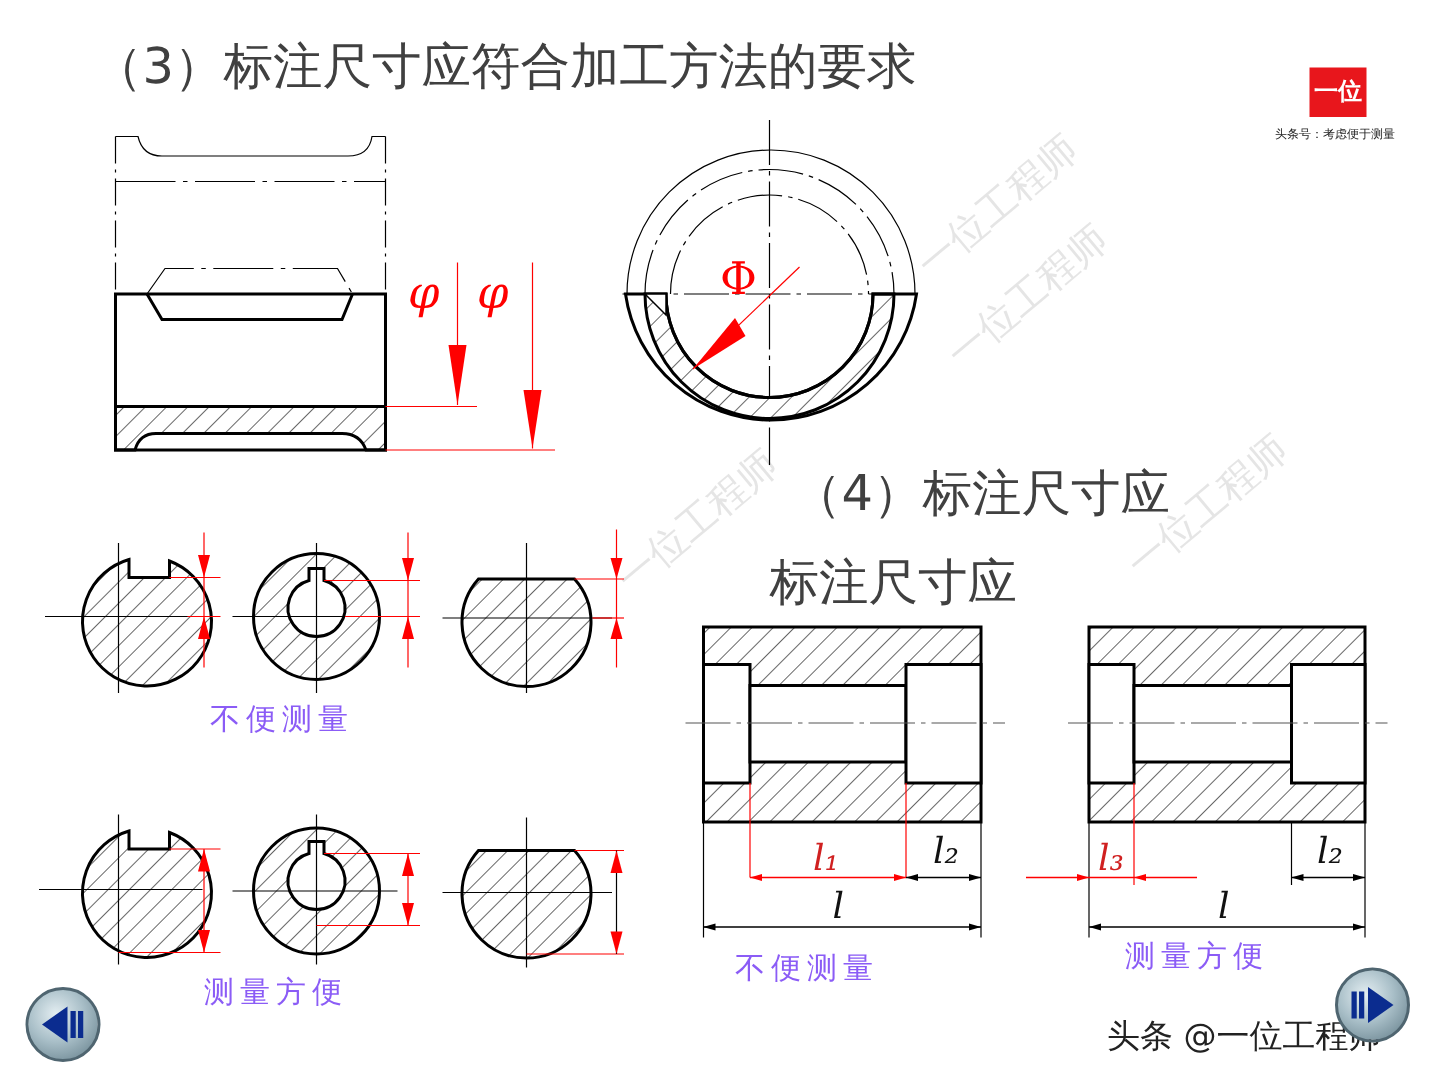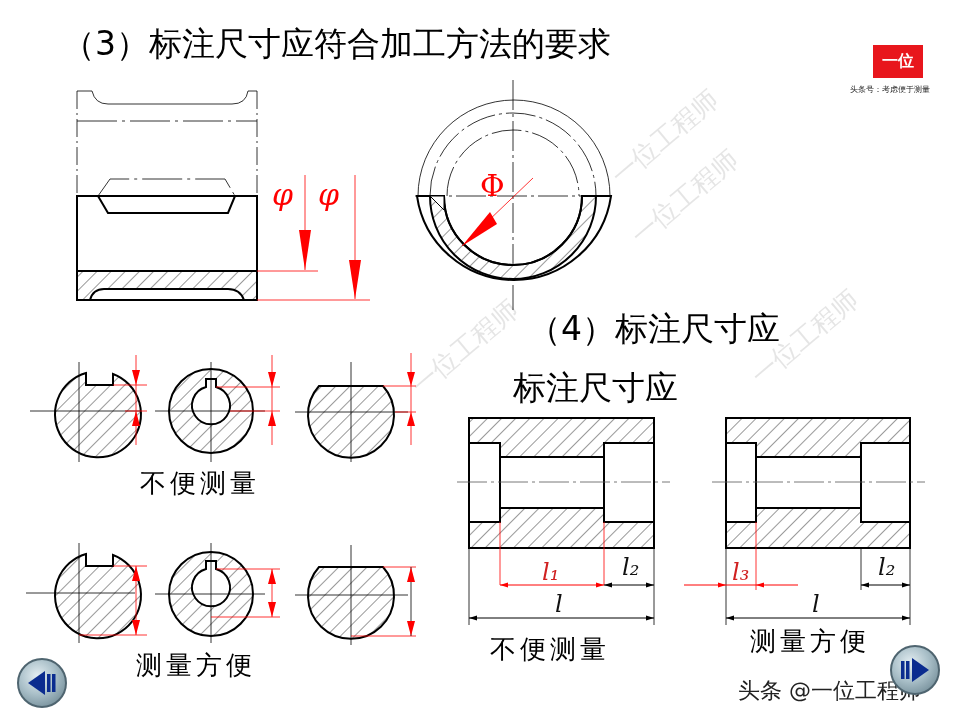--- a/index.html
+++ b/index.html
@@ -1,28 +1,28 @@
 <!DOCTYPE html>
 <html><head>
   <meta charset="utf-8">
   <style>
     html, body { margin: 0; padding: 0; background: #ffffff; }
     body { width: 960px; height: 720px; position: relative; overflow: hidden;
            font-family: "DejaVu Serif", "Liberation Serif", serif; }
     .abs { position: absolute; }
-    .title { font-family: "DejaVu Sans", "Liberation Sans", sans-serif; color: #000000; }
+    .title { font-family: "DejaVu Sans", "Liberation Sans", sans-serif; color: #404040; }
     #title3 { left: 62px; top: 22px; font-size: 33px; letter-spacing: 0px; }
     #title4a { left: 528px; top: 307px; font-size: 33px; }
     #title4b { left: 513px; top: 366px; font-size: 33px; }
-    .caption { font-family: "DejaVu Serif", "Liberation Serif", serif; font-size: 26px; color: #000000; letter-spacing: 4px; }
+    .caption { font-family: "DejaVu Serif", "Liberation Serif", serif; font-size: 20px; color: #8b5cf6; letter-spacing: 4px; }
     #cap-top { left: 140px; top: 466px; }
     #cap-bot { left: 136px; top: 648px; }
     #cap-r-left { left: 490px; top: 632px; }
     #cap-r-right { left: 750px; top: 624px; }
-    #logo { left: 873px; top: 45px; width: 50px; height: 33px; background: #e8161c; color: #fff;
+    #logo { left: 873px; top: 45px; width: 38px; height: 33px; background: #e8161c; color: #fff;
             font-size: 16px; font-weight: bold; display: flex; align-items: center; justify-content: center;
             font-family: "DejaVu Sans", sans-serif; }
     #logo-caption { left: 850px; top: 84px; font-size: 8px; color: #222; font-family: "DejaVu Sans", sans-serif; white-space: nowrap; }
     #credit { left: 738px; top: 676px; font-size: 22px; color: #222; font-family: "DejaVu Sans", "Liberation Sans", sans-serif; }
     .navbtn { width: 50px; height: 50px; border-radius: 50%;
               background: radial-gradient(circle at 40% 35%, #e4eef2 0%, #a9bfc8 45%, #5f7a86 100%);
               border: 2px solid #4f6570; box-sizing: border-box; }
     #nav-prev { left: 17px; top: 658px; }
     #nav-next { left: 890px; top: 645px; }
     .wm { font-family: "DejaVu Sans", sans-serif; color: rgba(180,180,180,0.35); font-size: 26px; transform: rotate(-40deg); white-space: nowrap; }

